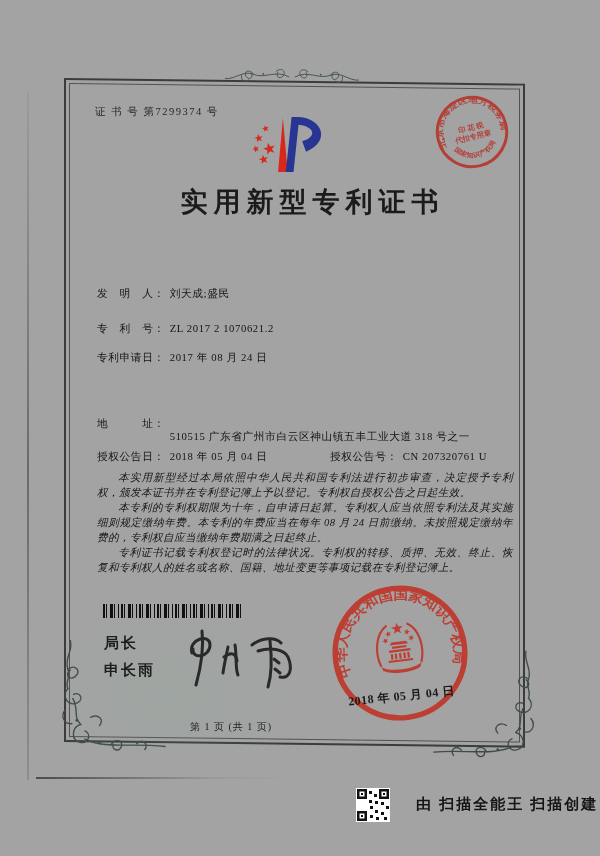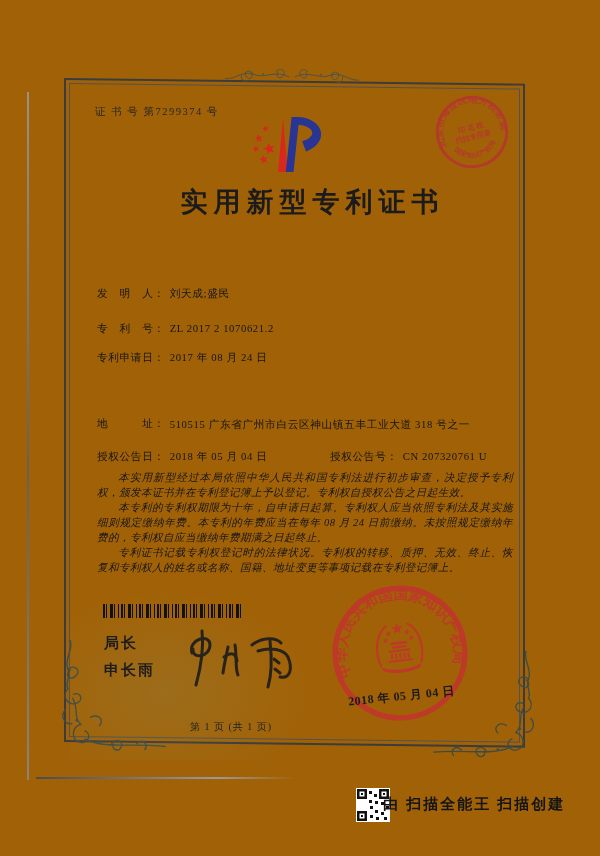--- a/index.html
+++ b/index.html
@@ -1,18 +1,18 @@
 <!DOCTYPE html>
 <html><head>
 <meta charset="utf-8">
 <style>
   html,body{margin:0;padding:0;background:#ffffff;}
   #canvas{
     position:relative;width:600px;height:856px;overflow:hidden;
-    background:#a16207;
+    background:#a3a3a3;
     font-family:"Liberation Serif","DejaVu Serif",serif;
     color:#1e1e1e;
   }
   .abs{position:absolute;}
   
   #scan-edge-left{left:27px;top:92px;width:2px;height:688px;
     background:linear-gradient(180deg,#9a9a9a,#606060 55%,#8a8a8a);opacity:.85;}
   #scan-edge-bottom{left:36px;top:777px;width:258px;height:2px;
     background:linear-gradient(90deg,#4c4c4c,#9b9b9b 70%,rgba(170,170,170,0));}
   
@@ -29,21 +29,21 @@
     font-size:27px;font-weight:600;letter-spacing:6px;color:#1b1b1b;padding-left:20px;}
   
   .row{left:97px;font-size:10.7px;letter-spacing:.6px;color:#141414;white-space:nowrap;}
   .row .lbl{display:inline-block;}
   .row .val{margin-left:5px;}
   #row-name{top:250px;} #row-inventor{top:287px;} #row-patentno{top:322px;}
   #row-filing{top:351px;} #row-patentee{top:384px;} #row-address{top:417px;}
   #row-grant{top:450px;}
   #row-address{white-space:normal;width:430px;}
   #row-address .val{display:inline-block;width:352px;vertical-align:top;
-    word-break:break-all;line-height:15px;margin-left:5px;}
+    word-break:break-all;line-height:15px;margin-left:5px;margin-top:12px;}
   #grant-no-pair{position:absolute;left:233px;top:0;white-space:nowrap;}
   
   #body-text{left:97px;top:470px;width:416px;font-size:10.6px;line-height:15px;
     letter-spacing:.4px;color:#161616;font-style:italic;text-align:justify;}
   #body-text p{margin:0;text-indent:2em;}
   
   #barcode{left:103px;top:604px;width:138px;height:14px;
     background:
      repeating-linear-gradient(90deg,#111 0 2px,rgba(0,0,0,0) 2px 3px,#111 3px 4px,rgba(0,0,0,0) 4px 7px,#111 7px 10px,rgba(0,0,0,0) 10px 11px,#111 11px 12px,rgba(0,0,0,0) 12px 15px,#111 15px 16px,rgba(0,0,0,0) 16px 18px);}
   #sig-role{left:104px;top:634px;font-size:15px;font-weight:700;letter-spacing:2px;color:#1d1d1d;}
@@ -52,21 +52,21 @@
   
   #tax-seal{left:432px;top:92px;width:80px;height:80px;transform:rotate(-14deg);opacity:.92;}
   #office-seal{left:328px;top:581px;width:144px;height:144px;transform:rotate(-7deg);opacity:.93;}
   #seal-date{left:348px;top:688px;font-size:12px;letter-spacing:.5px;color:#1a1a1a;
     transform:rotate(-6deg);font-weight:600;}
   
   #page-indicator{left:190px;top:720px;width:200px;text-align:left;
     font-size:10px;letter-spacing:1px;color:#222;}
   #scanner-footer{left:356px;top:786px;width:230px;height:40px;}
   #qr{position:absolute;left:0;top:2px;}
-  #scanner-note{position:absolute;left:27px;top:9px;font-size:15px;font-weight:600;
+  #scanner-note{position:absolute;left:60px;top:9px;font-size:15px;font-weight:600;
     letter-spacing:2px;color:#151515;font-family:"Liberation Sans","DejaVu Sans",sans-serif;
     white-space:nowrap;}
 </style>
 </head>
 <body>
 
 <div id="canvas">
 
   <svg width="0" height="0" style="position:absolute" aria-hidden="true">
     <defs>

